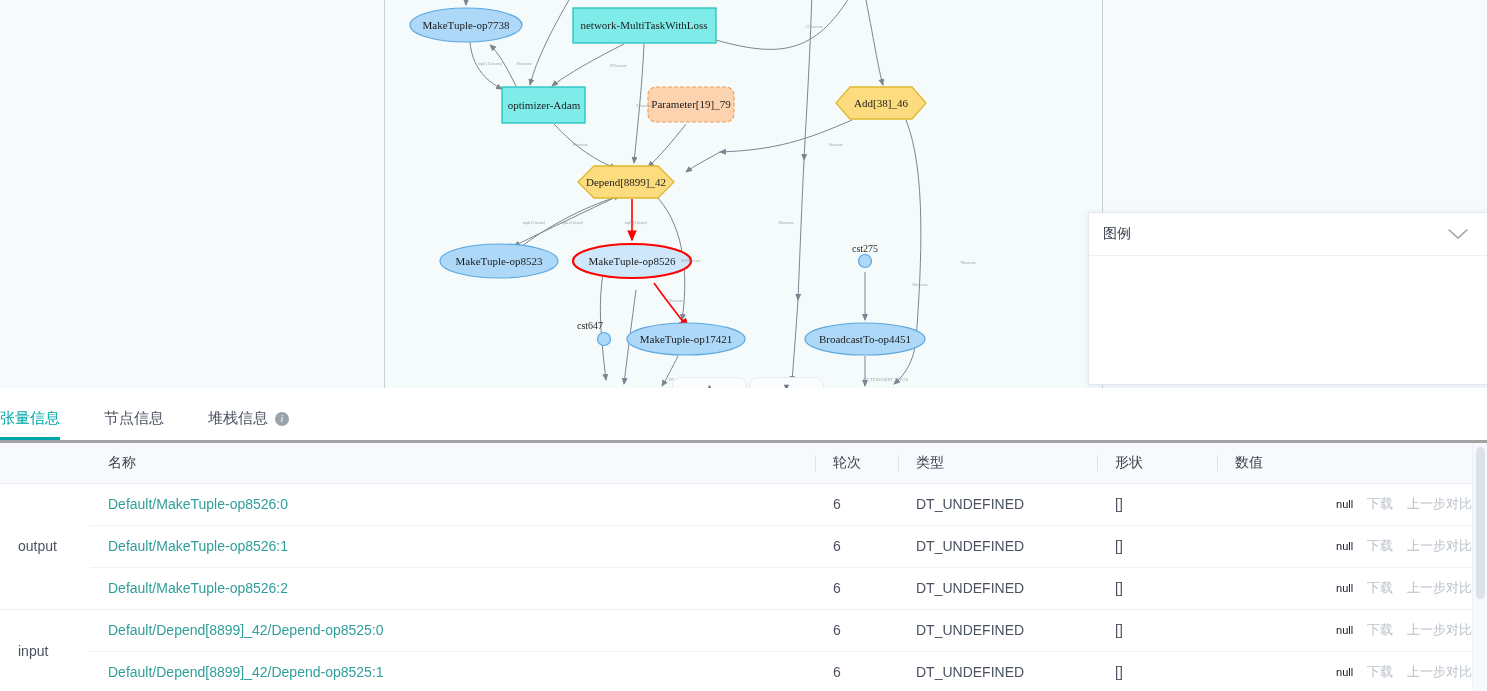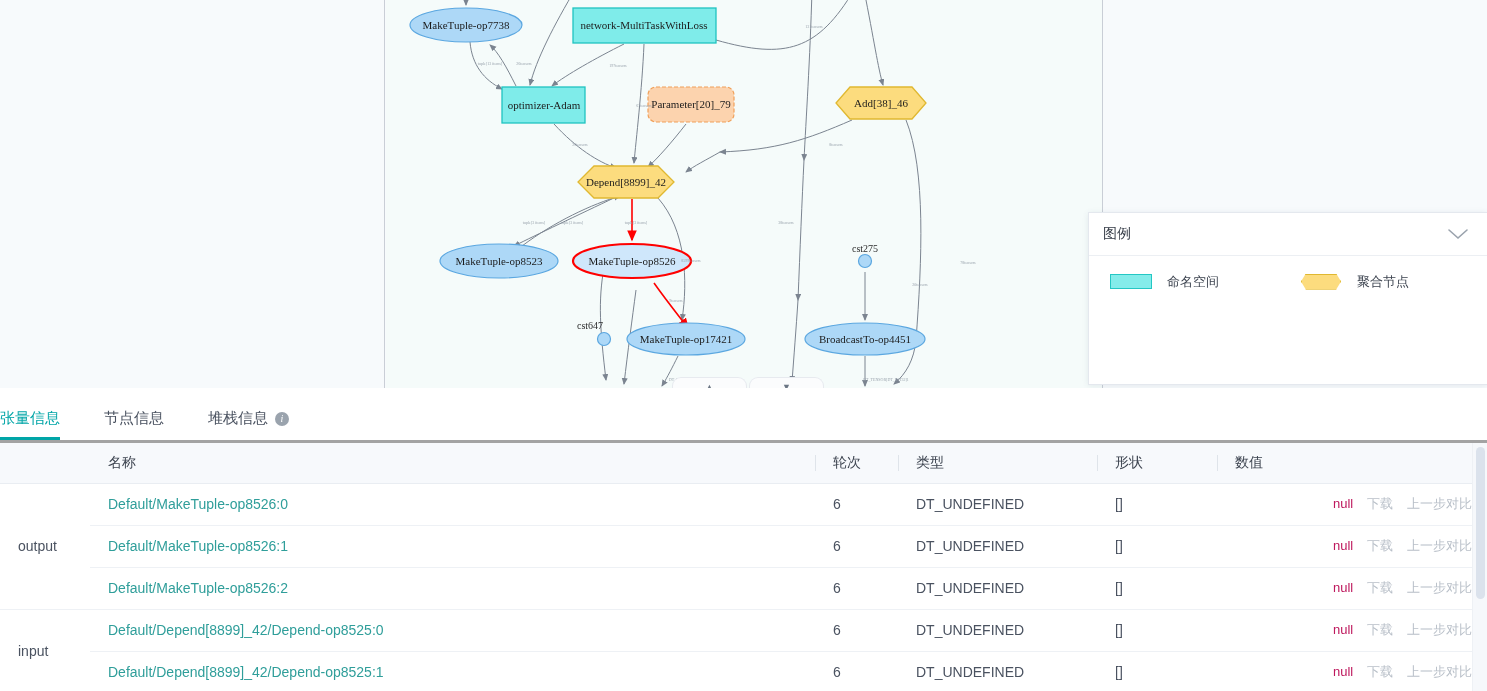--- a/index.html
+++ b/index.html
@@ -207,21 +207,21 @@
     font-size: 14px;
     color: #4a5260;
     border-bottom: 1px solid #eef1f5;
     padding: 0 0 0 18px;
     vertical-align: middle;
   }
   td.c-group { padding-left: 14px; color: #4a5260; border-bottom: 1px solid #eef1f5; }
   td.c-name  { padding-left: 92px; }
   td.c-name a { color: #2f9e9a; text-decoration: none; font-size: 14px; }
   td.c-value { text-align: right; padding-right: 10px; }
-  .val-null { color: #be185d; font-size: 13px; }
+  .val-null { color: #0f172a; font-size: 11px; }
   .val-action { color: #b8bfc8; font-size: 13px; margin-left: 10px; cursor: default; }
 
   .grp-divider td { border-top: 1px solid #e4e9ef; }
 
   
   .table-scrollbar {
     position: absolute; right: 0; top: 443px;
     width: 15px; height: 248px;
     background: #f6f8fb;
     border-left: 1px solid #eef1f5;
@@ -329,21 +329,21 @@
         <ellipse cx="479" cy="339" rx="60" ry="16" fill="#add8f7" stroke="#5ba7e0" stroke-width="1.2"></ellipse>
 
         <circle cx="479" cy="261" r="6.5" fill="#add8f7" stroke="#5ba7e0" stroke-width="1.2"></circle>
 
         <circle cx="218" cy="339" r="6.5" fill="#add8f7" stroke="#5ba7e0" stroke-width="1.2"></circle>
       </svg>
 
       <div class="node-label" style="left:80px;  top:25px;">MakeTuple-op7738</div>
       <div class="node-label" style="left:258px; top:25px;">network-MultiTaskWithLoss</div>
       <div class="node-label" style="left:158px; top:105px;">optimizer-Adam</div>
-      <div class="node-label" style="left:305px; top:104px;">Parameter[20]_79</div>
+      <div class="node-label" style="left:305px; top:104px;">Parameter[19]_79</div>
       <div class="node-label" style="left:495px; top:103px;text-align:center;">Add[38]_46</div>
       <div class="node-label" style="left:240px; top:182px;">Depend[8899]_42</div>
       <div class="node-label" style="left:113px; top:261px;">MakeTuple-op8523</div>
       <div class="node-label" style="left:246px; top:261px;">MakeTuple-op8526</div>
       <div class="node-label" style="left:300px; top:339px;">MakeTuple-op17421</div>
       <div class="node-label" style="left:479px; top:339px;">BroadcastTo-op4451</div>
       <div class="cst-label" style="left:479px; top:248px;">cst275</div>
       <div class="cst-label" style="left:204px; top:325px;">cst647</div>
 
       <div class="edge-label" style="left:104px; top:63px;">tuple[13 items]</div>
@@ -376,34 +376,20 @@
       <div class="legend-header">
         <span class="legend-title">图例</span>
         <span class="legend-chevron">
           <svg width="22" height="14" viewBox="0 0 22 14">
               <path d="M2 3 L11 11 L20 3" stroke="#9aa3ad" stroke-width="1.6" fill="none" stroke-linecap="round"></path>
             </svg>
         </span>
       </div>
       <div class="legend-body">
 
-        <div class="legend-row">
-          <div class="legend-cell">
-            <span class="legend-swatch">
-                <span class="sw-namespace"></span>
-              </span>
-            <span class="legend-text">命名空间</span>
-          </div>
-          <div class="legend-cell">
-            <span class="legend-swatch">
-                <span class="sw-agg"></span>
-              </span>
-            <span class="legend-text">聚合节点</span>
-          </div>
-        </div>
 
 
 
 
       </div>
     </div>
   </div>
 
   <div class="tabs-bar">
     <div class="tab active" style="margin-left:0;padding-left:0;">

